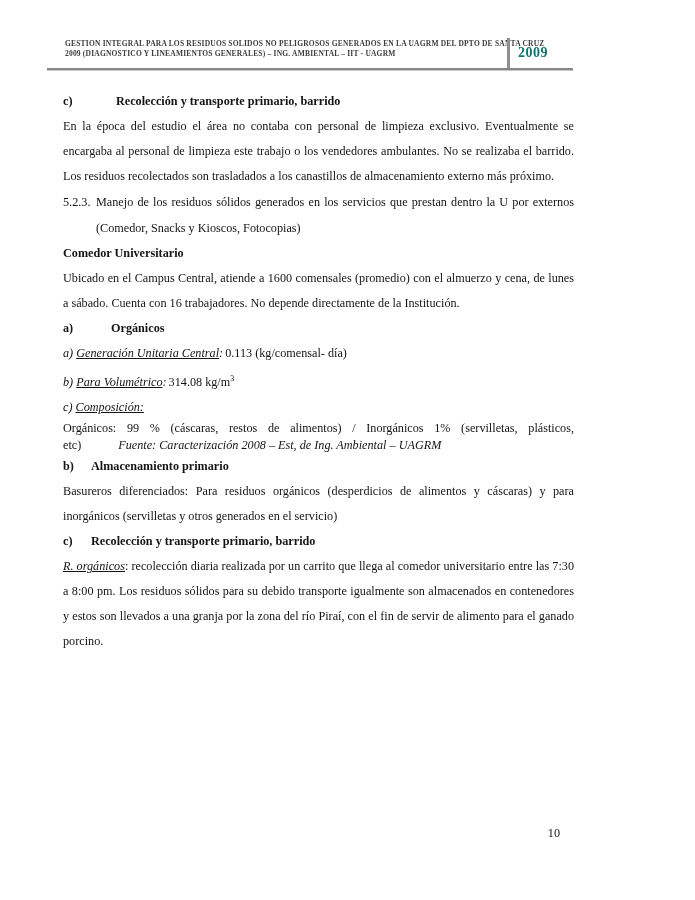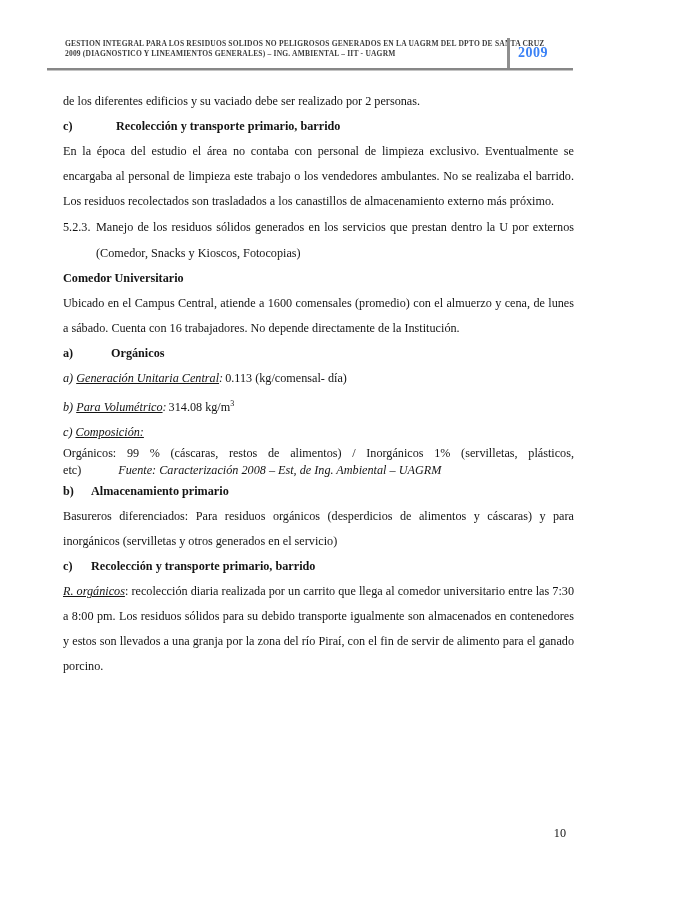--- a/index.html
+++ b/index.html
@@ -34,21 +34,21 @@
     height: 30px;
     background: #8f8f8f;
   }
   .header-year {
     position: absolute;
     left: 518px;
     top: 45px;
     font-size: 14px;
     font-weight: bold;
     letter-spacing: 0.5px;
-    color: #3b82f6;
+    color: #0f766e;
   }
   .header-rule {
     position: absolute;
     left: 47px;
     top: 68px;
     width: 526px;
     height: 3px;
     background: linear-gradient(to bottom, #878787 0%, #878787 60%, #c4c4c4 60%, #c4c4c4 100%);
   }
 
@@ -96,21 +96,21 @@
 
   .comp { margin-left: 31px; line-height: 17px; }
   .comp .l1 { text-align: justify; text-align-last: justify; }
   .comp .gap { display: inline-block; width: 37px; }
   .comp .src { font-style: italic; }
 
   .lead-u { font-style: italic; text-decoration: underline; }
 
   .footer-page {
     position: absolute;
-    left: 55px;
+    left: 49px;
     top: 826px;
     width: 511px;
     text-align: right;
     font-size: 12.2px;
     color: #141414;
   }
 </style>
 </head>
 <body>
 
@@ -119,21 +119,20 @@
   <div class="header-title">
     <div>GESTION INTEGRAL PARA LOS RESIDUOS SOLIDOS NO PELIGROSOS GENERADOS EN LA UAGRM DEL DPTO DE SANTA CRUZ</div>
     <div>2009 (DIAGNOSTICO Y LINEAMIENTOS GENERALES)   – ING. AMBIENTAL – IIT - UAGRM</div>
   </div>
   <div class="header-vbar"></div>
   <div class="header-year">2009</div>
   <div class="header-rule"></div>
 
   <div class="doc-body">
 
-    <div class="indent">de los diferentes edificios y su vaciado debe ser realizado por 2 personas.</div>
 
     <div class="indent bold mt16">
       <span class="label-lg">c)</span><span>Recolección y transporte  primario, barrido</span>
     </div>
 
     <div class="indent just">En la época del estudio el área no contaba con personal de limpieza exclusivo. Eventualmente se encargaba al personal de limpieza este trabajo o los vendedores ambulantes. No se realizaba el barrido. Los residuos recolectados son trasladados a los canastillos de almacenamiento externo más próximo.</div>
 
     <div class="h523 mt6">
       <span class="num">5.2.3.</span><span>Manejo  de los residuos sólidos  generados en los servicios que prestan dentro la U por externos  (Comedor, Snacks y Kioscos, Fotocopias)</span>
     </div>

